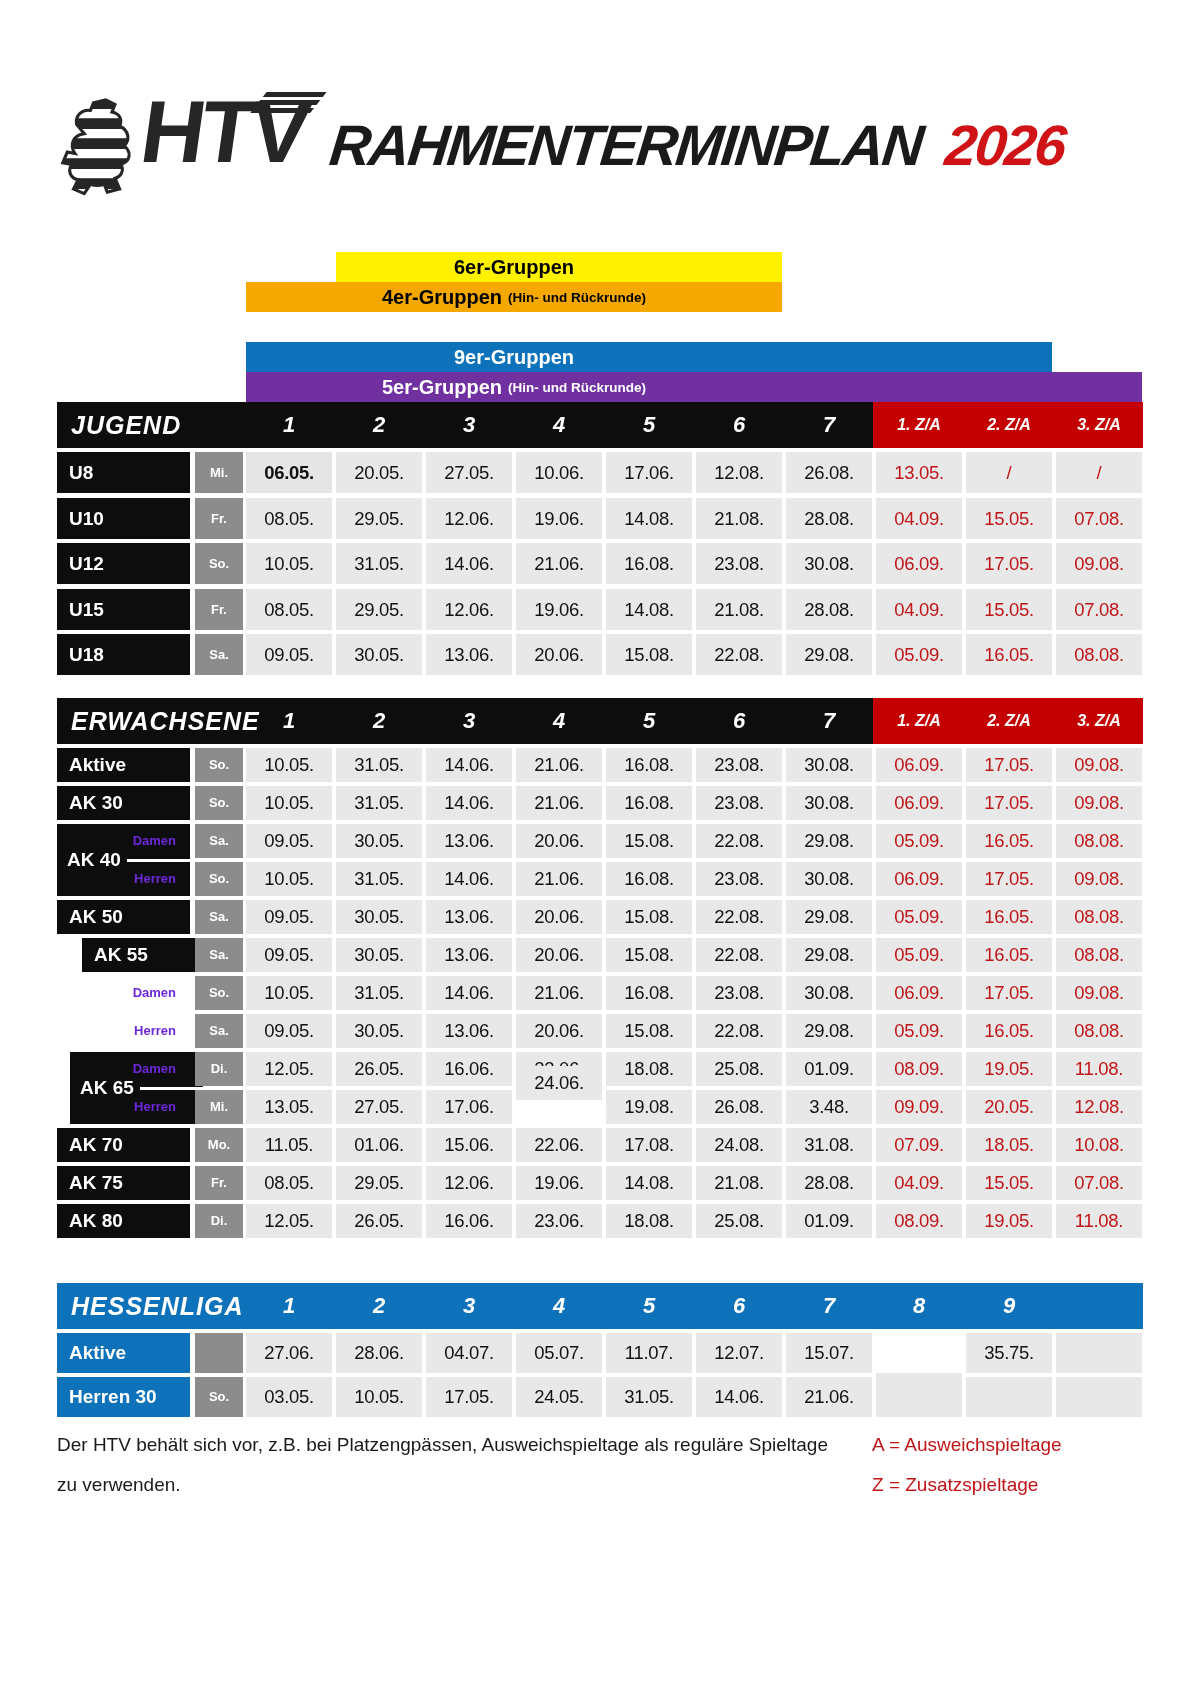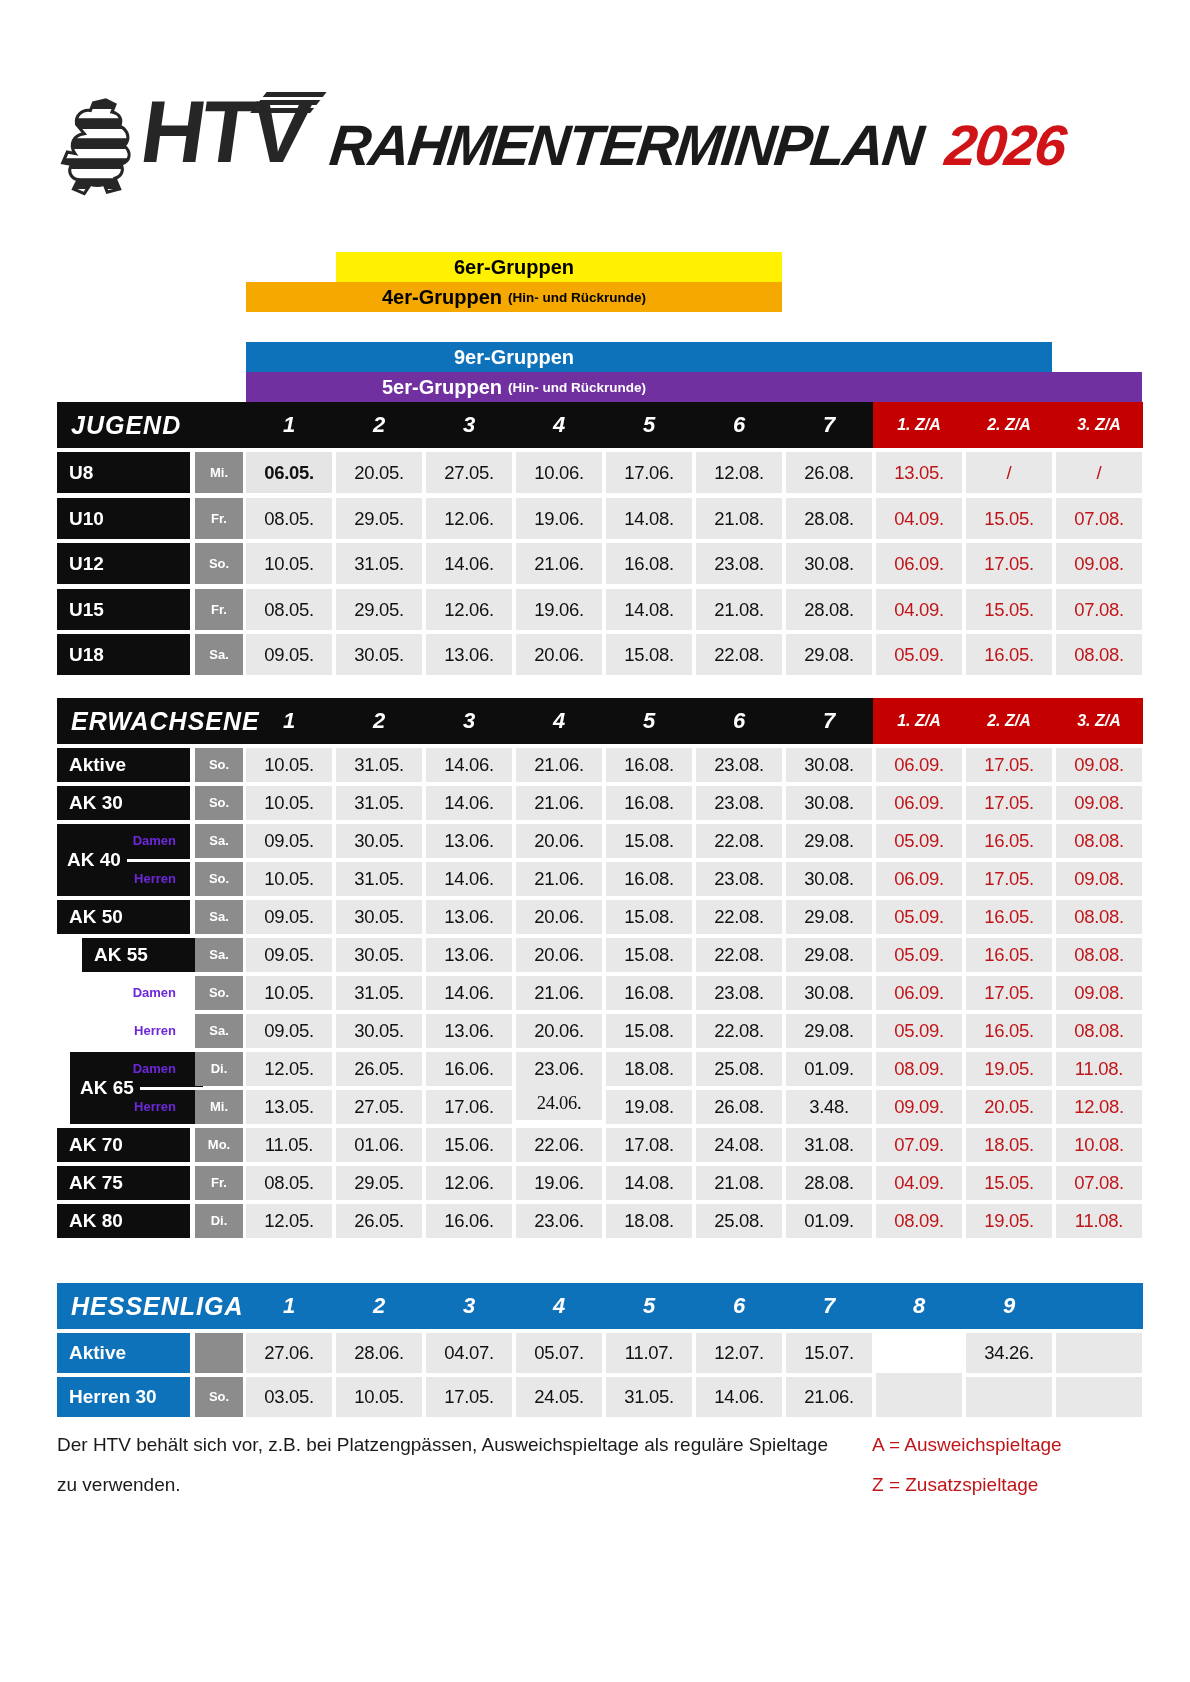--- a/index.html
+++ b/index.html
@@ -288,21 +288,21 @@
         <div class="abs date-cell" style="left: 639px; top: 354px; width: 86px; height: 34px; background: rgb(232, 232, 232); line-height: 34px;">25.08.</div>
         <div class="abs date-cell" style="left: 729px; top: 354px; width: 86px; height: 34px; background: rgb(232, 232, 232); line-height: 34px;">01.09.</div>
         <div class="abs date-cell" style="left: 819px; top: 354px; width: 86px; height: 34px; background: rgb(232, 232, 232); line-height: 34px; color: rgb(192, 21, 24);">08.09.</div>
         <div class="abs date-cell" style="left: 909px; top: 354px; width: 86px; height: 34px; background: rgb(232, 232, 232); line-height: 34px; color: rgb(192, 21, 24);">19.05.</div>
         <div class="abs date-cell" style="left: 999px; top: 354px; width: 86px; height: 34px; background: rgb(232, 232, 232); line-height: 34px; color: rgb(192, 21, 24);">11.08.</div>
         <div class="abs sub-label" style="left: 0px; top: 392px; width: 127px; height: 34px; line-height: 34px;">Herren</div>
         <div class="abs day-cell" style="left: 138px; top: 392px; width: 48px; height: 34px; background: rgb(140, 140, 140); line-height: 34px;">Mi.</div>
         <div class="abs date-cell" style="left: 189px; top: 392px; width: 86px; height: 34px; background: rgb(232, 232, 232); line-height: 34px;">13.05.</div>
         <div class="abs date-cell" style="left: 279px; top: 392px; width: 86px; height: 34px; background: rgb(232, 232, 232); line-height: 34px;">27.05.</div>
         <div class="abs date-cell" style="left: 369px; top: 392px; width: 86px; height: 34px; background: rgb(232, 232, 232); line-height: 34px;">17.06.</div>
-        <div class="abs date-cell" style="left: 459px; top: 388px; width: 86px; height: 34px; background: rgb(232, 232, 232); line-height: 34px; font-family: Liberation Serif, serif;">24.06.</div>
+        <div class="abs date-cell" style="left: 459px; top: 368px; width: 86px; height: 34px; background: rgb(232, 232, 232); line-height: 34px;">24.06.</div>
         <div class="abs date-cell" style="left: 549px; top: 392px; width: 86px; height: 34px; background: rgb(232, 232, 232); line-height: 34px;">19.08.</div>
         <div class="abs date-cell" style="left: 639px; top: 392px; width: 86px; height: 34px; background: rgb(232, 232, 232); line-height: 34px;">26.08.</div>
         <div class="abs date-cell" style="left: 729px; top: 392px; width: 86px; height: 34px; background: rgb(232, 232, 232); line-height: 34px;">3.48.</div>
         <div class="abs date-cell" style="left: 819px; top: 392px; width: 86px; height: 34px; background: rgb(232, 232, 232); line-height: 34px; color: rgb(192, 21, 24);">09.09.</div>
         <div class="abs date-cell" style="left: 909px; top: 392px; width: 86px; height: 34px; background: rgb(232, 232, 232); line-height: 34px; color: rgb(192, 21, 24);">20.05.</div>
         <div class="abs date-cell" style="left: 999px; top: 392px; width: 86px; height: 34px; background: rgb(232, 232, 232); line-height: 34px; color: rgb(192, 21, 24);">12.08.</div>
         <div class="abs row-label" style="left: 0px; top: 430px; width: 133px; height: 34px; background: rgb(13, 13, 13); line-height: 34px;">AK 70</div>
         <div class="abs day-cell" style="left: 138px; top: 430px; width: 48px; height: 34px; background: rgb(140, 140, 140); line-height: 34px;">Mo.</div>
         <div class="abs date-cell" style="left: 189px; top: 430px; width: 86px; height: 34px; background: rgb(232, 232, 232); line-height: 34px;">11.05.</div>
         <div class="abs date-cell" style="left: 279px; top: 430px; width: 86px; height: 34px; background: rgb(232, 232, 232); line-height: 34px;">01.06.</div>
@@ -355,21 +355,21 @@
         <div class="abs row-label" style="left: 0px; top: 50px; width: 133px; height: 40px; background: rgb(14, 114, 186); line-height: 40px;">Aktive</div>
         <div class="abs day-cell" style="left: 138px; top: 50px; width: 48px; height: 40px; background: rgb(140, 140, 140); line-height: 40px;"></div>
         <div class="abs date-cell" style="left: 189px; top: 50px; width: 86px; height: 40px; background: rgb(232, 232, 232); line-height: 40px;">27.06.</div>
         <div class="abs date-cell" style="left: 279px; top: 50px; width: 86px; height: 40px; background: rgb(232, 232, 232); line-height: 40px;">28.06.</div>
         <div class="abs date-cell" style="left: 369px; top: 50px; width: 86px; height: 40px; background: rgb(232, 232, 232); line-height: 40px;">04.07.</div>
         <div class="abs date-cell" style="left: 459px; top: 50px; width: 86px; height: 40px; background: rgb(232, 232, 232); line-height: 40px;">05.07.</div>
         <div class="abs date-cell" style="left: 549px; top: 50px; width: 86px; height: 40px; background: rgb(232, 232, 232); line-height: 40px;">11.07.</div>
         <div class="abs date-cell" style="left: 639px; top: 50px; width: 86px; height: 40px; background: rgb(232, 232, 232); line-height: 40px;">12.07.</div>
         <div class="abs date-cell" style="left: 729px; top: 50px; width: 86px; height: 40px; background: rgb(232, 232, 232); line-height: 40px;">15.07.</div>
         <div class="abs date-cell" style="left: 819px; top: 50px; width: 86px; height: 40px; background: rgb(232, 232, 232); line-height: 40px; margin-top: 40px;">18.07.</div>
-        <div class="abs date-cell" style="left: 909px; top: 50px; width: 86px; height: 40px; background: rgb(232, 232, 232); line-height: 40px;">34.26.</div>
+        <div class="abs date-cell" style="left: 909px; top: 50px; width: 86px; height: 40px; background: rgb(232, 232, 232); line-height: 40px;">35.75.</div>
         <div class="abs date-cell" style="left: 999px; top: 50px; width: 86px; height: 40px; background: rgb(232, 232, 232); line-height: 40px;"></div>
         <div class="abs row-label" style="left: 0px; top: 94px; width: 133px; height: 40px; background: rgb(14, 114, 186); line-height: 40px;">Herren 30</div>
         <div class="abs day-cell" style="left: 138px; top: 94px; width: 48px; height: 40px; background: rgb(140, 140, 140); line-height: 40px;">So.</div>
         <div class="abs date-cell" style="left: 189px; top: 94px; width: 86px; height: 40px; background: rgb(232, 232, 232); line-height: 40px;">03.05.</div>
         <div class="abs date-cell" style="left: 279px; top: 94px; width: 86px; height: 40px; background: rgb(232, 232, 232); line-height: 40px;">10.05.</div>
         <div class="abs date-cell" style="left: 369px; top: 94px; width: 86px; height: 40px; background: rgb(232, 232, 232); line-height: 40px;">17.05.</div>
         <div class="abs date-cell" style="left: 459px; top: 94px; width: 86px; height: 40px; background: rgb(232, 232, 232); line-height: 40px;">24.05.</div>
         <div class="abs date-cell" style="left: 549px; top: 94px; width: 86px; height: 40px; background: rgb(232, 232, 232); line-height: 40px;">31.05.</div>
         <div class="abs date-cell" style="left: 639px; top: 94px; width: 86px; height: 40px; background: rgb(232, 232, 232); line-height: 40px;">14.06.</div>
         <div class="abs date-cell" style="left: 729px; top: 94px; width: 86px; height: 40px; background: rgb(232, 232, 232); line-height: 40px;">21.06.</div>

